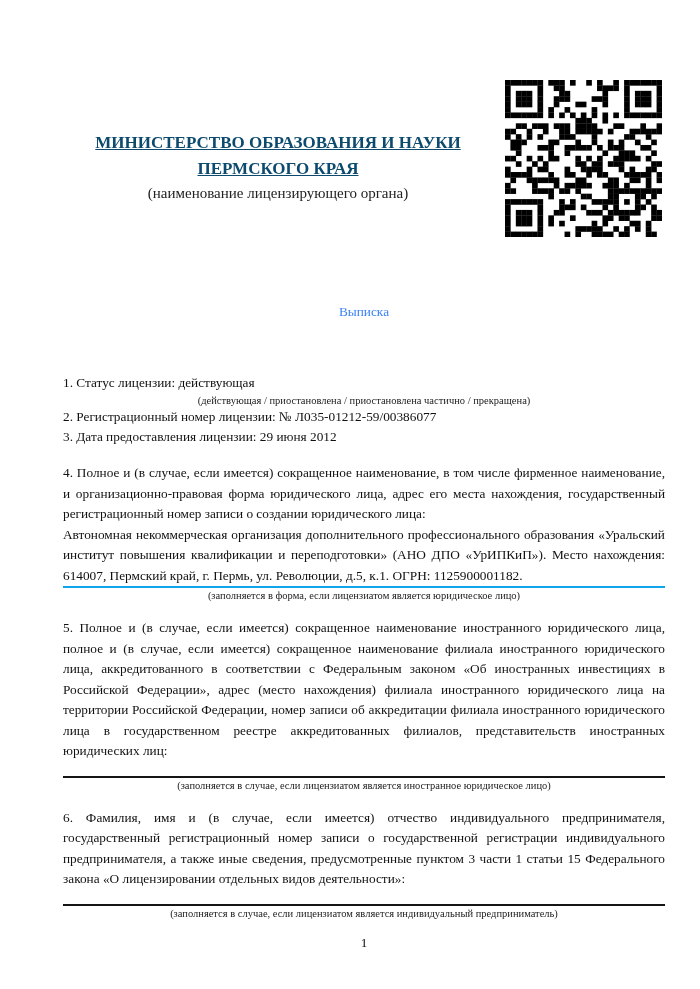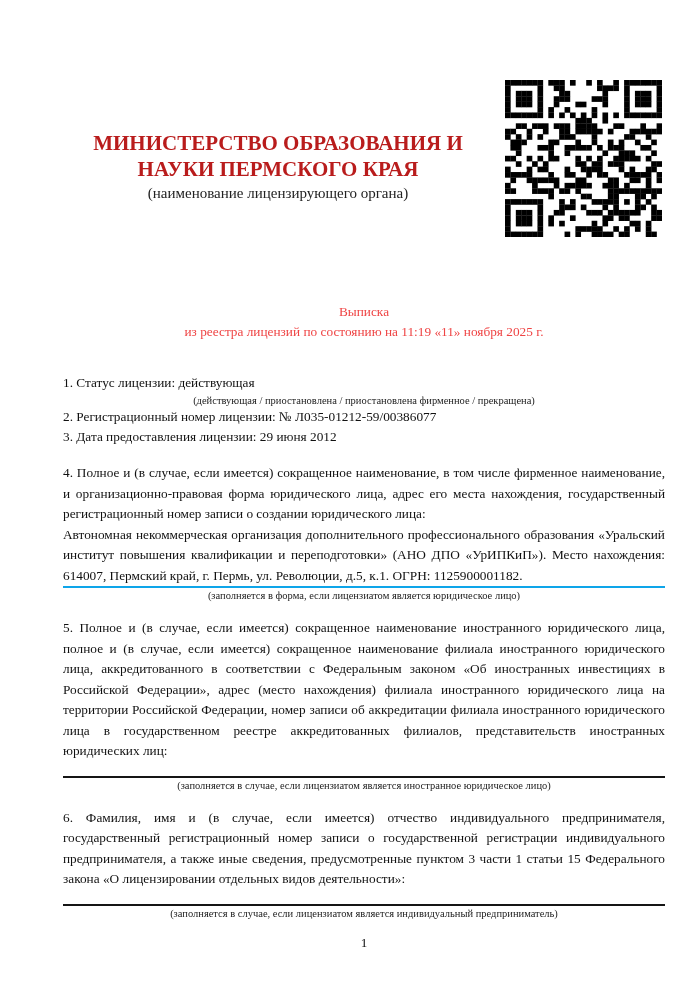--- a/index.html
+++ b/index.html
@@ -10,33 +10,33 @@
     font-family:"Liberation Serif","DejaVu Serif",serif;
     color:#111;
     overflow:hidden;
   }
   
   .header-block{
     position:absolute;left:63px;top:130px;width:430px;
     text-align:center;
   }
   .ministry-name{
-    font-weight:bold;font-size:21px;line-height:26px;color:#b91c1c;
+    font-weight:bold;font-size:17px;line-height:26px;color:#0c4a6e;text-decoration:underline;
   }
   .small-caption{
     font-size:15px;line-height:13px;color:#222;
   }
   .header-block .small-caption{margin-top:5px;}
   .qr{
     position:absolute;left:505px;top:80px;width:157px;height:157px;
   }
   
   .title-block{
     position:absolute;left:63px;top:302px;width:602px;
-    text-align:center;font-size:13.3px;line-height:20px;color:#ef4444;
+    text-align:center;font-size:13.3px;line-height:20px;color:#3b82f6;
   }
   
   .content{
     position:absolute;left:63px;top:373px;width:602px;
     font-size:13.3px;color:#111;
   }
   .item-line{line-height:20px;}
   .para{
     margin:0;text-align:justify;line-height:20.5px;
   }
@@ -456,27 +456,26 @@
       <rect x="146.17" y="151.59" width="5.66" height="5.66"></rect>
     </svg>
 
   <div class="header-block">
     <div class="ministry-name">МИНИСТЕРСТВО ОБРАЗОВАНИЯ И НАУКИ ПЕРМСКОГО КРАЯ</div>
     <div class="small-caption">(наименование лицензирующего органа)</div>
   </div>
 
   <div class="title-block">
     <div>Выписка</div>
-    <div>из реестра лицензий по состоянию на 11:19 «11» ноября 2025 г.</div>
   </div>
 
   <div class="content">
 
     <div class="item-line">1. Статус лицензии: действующая</div>
-    <div class="caption-center">(действующая / приостановлена / приостановлена фирменное / прекращена)</div>
+    <div class="caption-center">(действующая / приостановлена / приостановлена частично / прекращена)</div>
 
     <div class="item-line mt-item">2. Регистрационный номер лицензии: № Л035-01212-59/00386077</div>
 
     <div class="item-line mt-item">3. Дата предоставления лицензии: 29 июня 2012</div>
 
     <div class="mt-para">
       <p class="para">4. Полное и (в случае, если имеется) сокращенное наименование, в том числе фирменное наименование, и организационно-правовая форма юридического лица, адрес его места нахождения, государственный регистрационный номер записи о создании юридического лица:</p>
       <div class="ruled">
         <p class="para">Автономная некоммерческая организация дополнительного профессионального образования «Уральский институт повышения квалификации и переподготовки» (АНО ДПО «УрИПКиП»). Место нахождения: 614007, Пермский край, г. Пермь, ул. Революции, д.5, к.1. ОГРН: 1125900001182.</p>
       </div>

